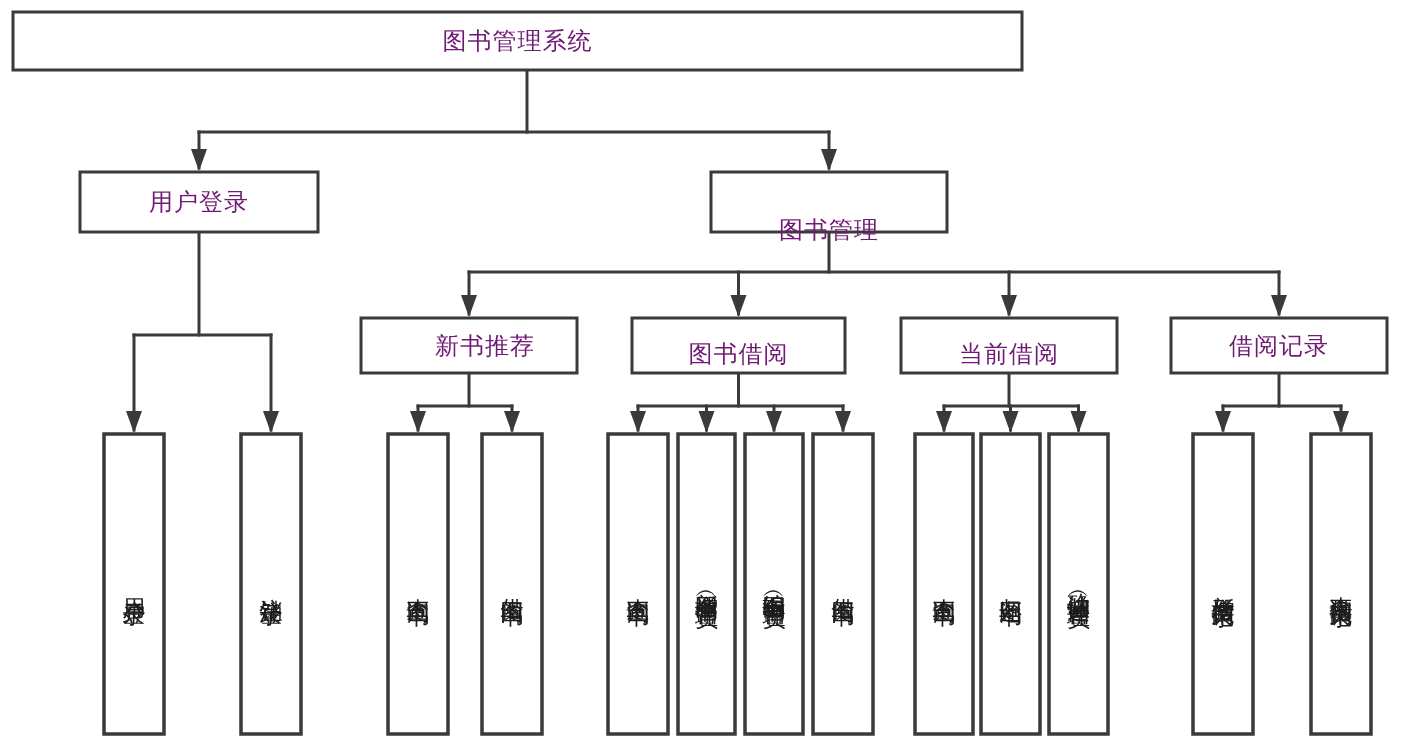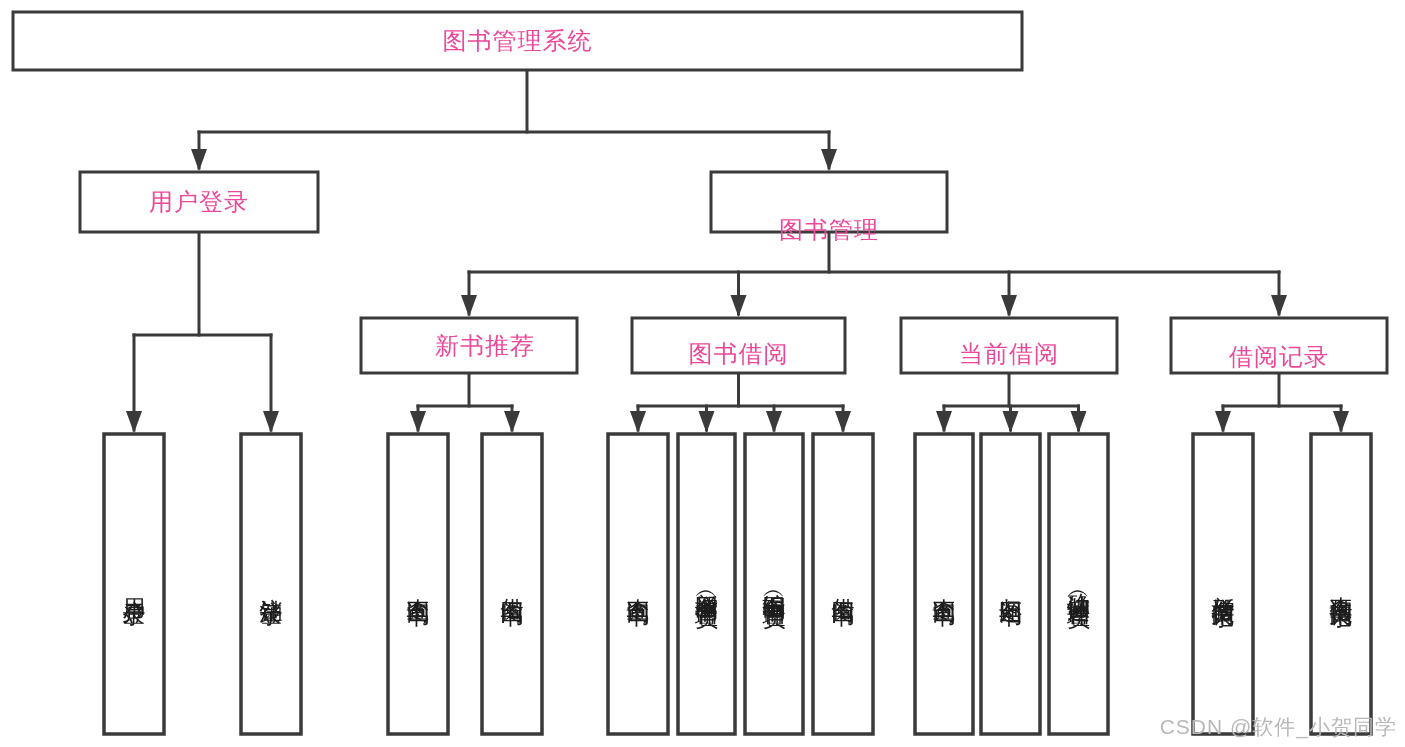--- a/index.html
+++ b/index.html
@@ -66,21 +66,21 @@
   .hlabel-wrap {
     position: absolute;
     display: flex;
     align-items: center;
     justify-content: center;
     pointer-events: none;
   }
   .hlabel-text {
     font-family: Liberation Sans, sans-serif;
     font-size: 24px;
-    color: #ec4899;
+    color: #701a75;
     letter-spacing: 1px;
     white-space: nowrap;
   }
   .watermark {
     position: absolute;
     right: 8px;
     bottom: 6px;
     font-family: "Liberation Sans", "DejaVu Sans", sans-serif;
     font-size: 21px;
     color: #b8b8b8;
@@ -183,21 +183,21 @@
       </div>
       <div class="hlabel-wrap" style="left: 361px; top: 318px; width: 248px; height: 55px;">
         <div class="hlabel-text">新书推荐</div>
       </div>
       <div class="hlabel-wrap" style="left: 632px; top: 318px; width: 213px; height: 71px;">
         <div class="hlabel-text">图书借阅</div>
       </div>
       <div class="hlabel-wrap" style="left: 901px; top: 318px; width: 216px; height: 72px; border-radius: 24px;">
         <div class="hlabel-text">当前借阅</div>
       </div>
-      <div class="hlabel-wrap" style="left: 1171px; top: 318px; width: 216px; height: 55px; align-items: flex-end;">
+      <div class="hlabel-wrap" style="left: 1171px; top: 318px; width: 216px; height: 55px;">
         <div class="hlabel-text">借阅记录</div>
       </div>
       <div class="vlabel-wrap" style="left: 104px; top: 434px; width: 60px; height: 300px;">
         <div class="vlabel-text">用户登录</div>
       </div>
       <div class="vlabel-wrap" style="left: 241px; top: 434px; width: 60px; height: 300px;">
         <div class="vlabel-text">注销登录</div>
       </div>
       <div class="vlabel-wrap" style="left: 388px; top: 434px; width: 60px; height: 300px;">
         <div class="vlabel-text">查询图书</div>
@@ -226,14 +226,13 @@
       <div class="vlabel-wrap" style="left: 1049px; top: 434px; width: 59px; height: 300px;">
         <div class="vlabel-text">确认归还（管理员）</div>
       </div>
       <div class="vlabel-wrap" style="left: 1193px; top: 434px; width: 60px; height: 300px;">
         <div class="vlabel-text">新增借阅记录</div>
       </div>
       <div class="vlabel-wrap" style="left: 1311px; top: 434px; width: 60px; height: 300px;">
         <div class="vlabel-text">查询借阅记录</div>
       </div>
     </div>
-  <div class="watermark">CSDN @软件_小贺同学</div>
 </div>
 
 </body></html>

